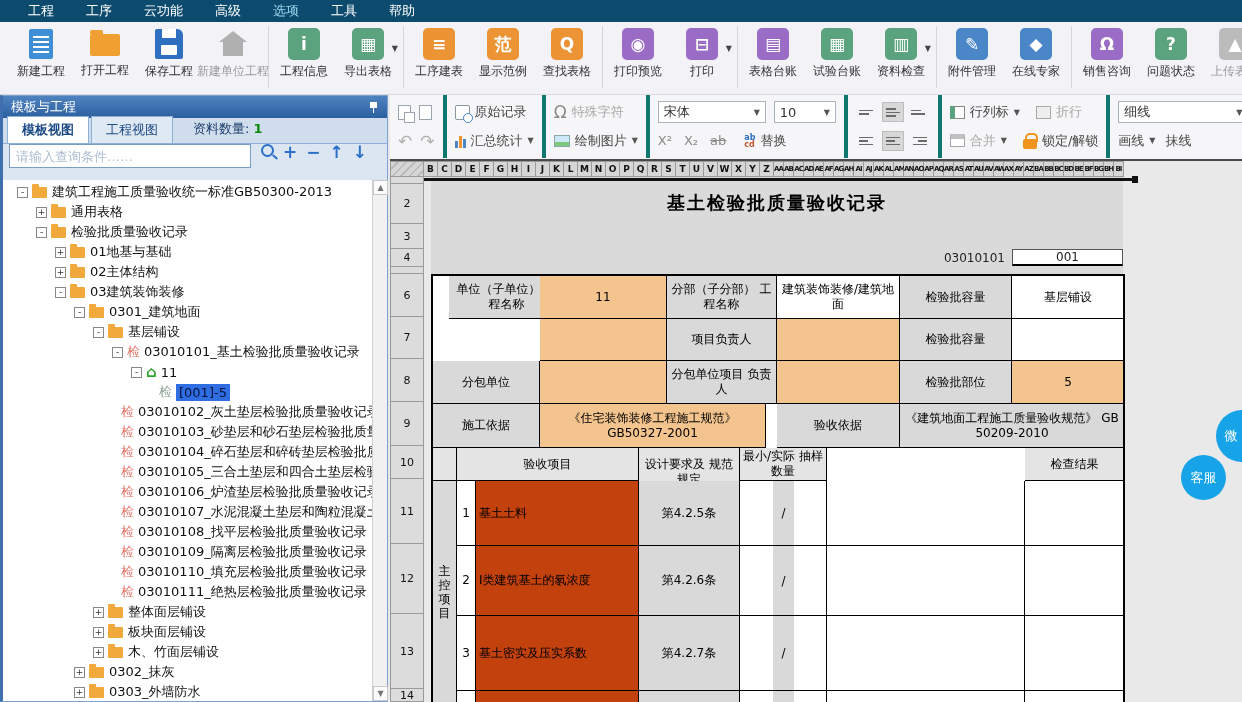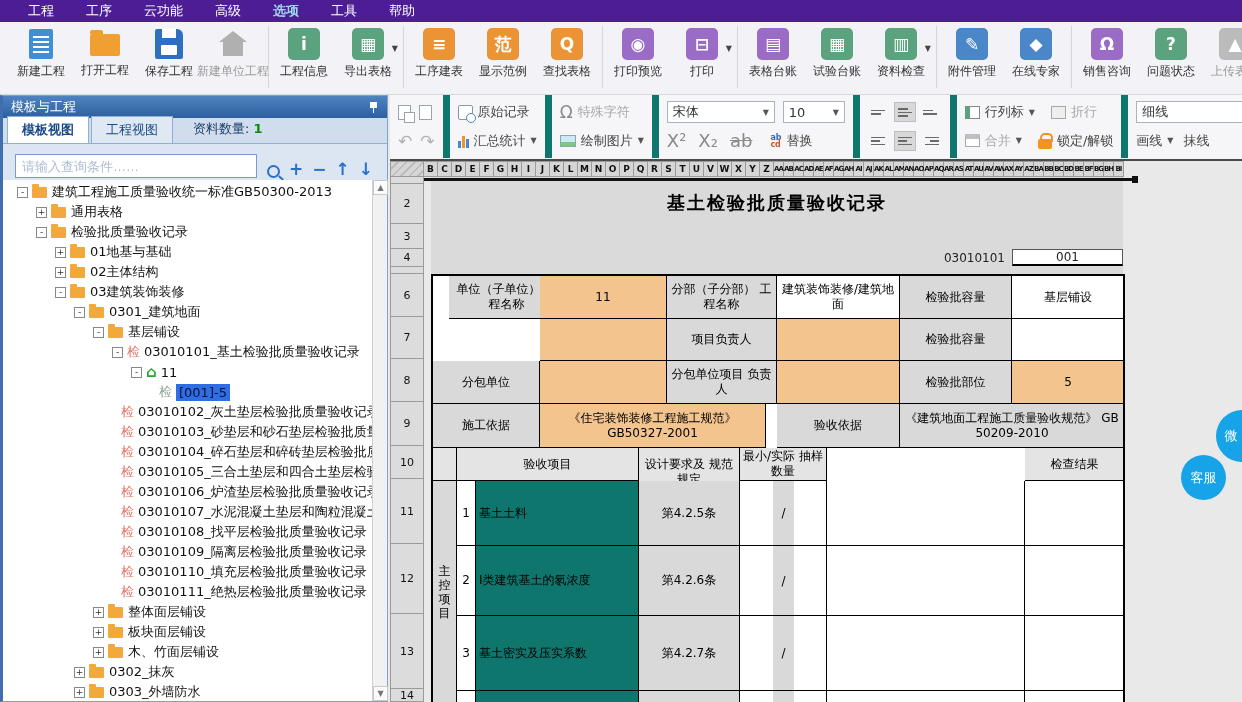--- a/index.html
+++ b/index.html
@@ -1,23 +1,23 @@
 <!DOCTYPE html>
 <html><head>
 <meta charset="utf-8">
 <style>
   * { margin:0; padding:0; box-sizing:border-box; }
   html,body { width:1242px; height:702px; overflow:hidden; background:#e9e9e9;
     font-family:"DejaVu Sans","Liberation Sans",sans-serif; font-size:12px; color:#222; }
 
   
-  #menubar { position:absolute; left:0; top:0; width:1242px; height:22px; background:#4c1d95;
+  #menubar { position:absolute; left:0; top:0; width:1242px; height:22px; background:#0c4a6e;
     display:flex; align-items:center; padding-left:12px; }
   .menu-item { color:#fff; font-size:13px; padding:2px 16px; cursor:default; }
-  .menu-item.hl { color:#9fd8ef;font-weight:bold; }
+  .menu-item.hl { color:#9fd8ef; }
 
   
   #toolbar { position:absolute; left:0; top:22px; width:1242px; height:73px; background:#f3f3f7;
     display:flex; align-items:flex-start; padding:4px 2px 0 6px; border-bottom:1px solid #d8d8dd; }
   .tb-group { display:flex; align-items:flex-start; padding:0 3px; border-right:1px solid #d5d5da; height:62px; }
   .tb-btn { width:64px; display:flex; flex-direction:column; align-items:center; position:relative; padding-top:2px; }
   .tb-btn .lab { font-size:12px; color:#333; margin-top:3px; white-space:nowrap; }
   .tb-btn.disabled .lab { color:#9a9a9a; }
   .tb-caret { position:absolute; right:2px; top:18px; font-size:8px; color:#444; }
   .badge { width:32px; height:32px; border-radius:5px; color:#fff; display:flex; align-items:center;
@@ -44,21 +44,21 @@
   .pin-icon { width:10px; height:12px; position:relative; }
   .pin-icon:before { content:""; position:absolute; left:1px; top:1px; width:7px; height:6px; background:#fff; }
   .pin-icon:after { content:""; position:absolute; left:4px; top:7px; width:1px; height:5px; background:#fff; }
   #lp-tabs { height:26px; display:flex; align-items:flex-end; padding-left:4px; background:#cfdded;
     border-bottom:1px solid #8fb0d6; }
   .lp-tab { padding:4px 14px; font-size:13px; color:#1c4a86; border:1px solid #8fb0d6; border-bottom:none;
     background:#dfe9f4; margin-right:2px; }
   .lp-tab.active { background:#fff; font-weight:bold; }
   #lp-count { margin-left:18px; padding-bottom:5px; font-size:13px; color:#20406e; }
   #lp-count b { color:#0a8a0a; margin-left:4px; }
-  #lp-search { height:34px; display:flex; align-items:flex-end; padding:0 6px; background:#dce6f2;margin-left:6px; }
+  #lp-search { height:34px; display:flex; align-items:flex-start; padding:0 6px; background:#dce6f2; }
   #search-input { width:242px; height:24px; border:1px solid #7a9cc6; padding:0 6px; font-size:13px; color:#333; }
   #search-input::placeholder { color:#aebdd2; }
   .s-act { color:#2a6fc9; font-size:17px; font-weight:bold; margin-left:9px; line-height:1; }
   .s-mag { width:13px; height:13px; border:2px solid #2a6fc9; border-radius:50%; position:relative; margin-left:10px; }
   .s-mag:after { content:""; position:absolute; left:9px; top:10px; width:6px; height:2px; background:#2a6fc9; transform:rotate(40deg); }
   #tree { position:absolute; left:0; top:84px; width:371px; bottom:0; background:#fff; overflow:hidden; padding-top:2px; }
   .tree-row { height:20px; display:flex; align-items:center; white-space:nowrap; font-size:13px; color:#111; }
   .exp { width:11px; height:11px; border:1px solid #888; background:#fff; font-size:9px; line-height:8px;
     text-align:center; color:#333; margin-right:4px; flex:none; }
   .t-folder { width:15px; height:11px; background:#f2a93b; border-radius:1px; position:relative; margin-right:5px; flex:none; }
@@ -70,39 +70,39 @@
   #tree-scroll { position:absolute; right:0; top:84px; width:15px; bottom:0; background:#f1f1f1; border-left:1px solid #d0d0d0; }
   .scr-btn { width:15px; height:15px; background:#fbfbfb; border:1px solid #c8c8c8; color:#777; font-size:8px;
     text-align:center; line-height:13px; }
   .scr-btn.bottom { position:absolute; bottom:0; }
 
   
   #right-panel { position:absolute; left:390px; top:95px; width:852px; height:607px; overflow:hidden; background:#e9e9e9; }
   #fmt-toolbar { position:absolute; left:0; top:0; width:852px; height:66px; background:#f6f6f8;
     border-bottom:2px solid #4a4a4a; display:flex; }
   .ft-group { display:flex; flex-direction:column; justify-content:space-around; padding:3px 8px;
-    border-right:7px solid #0f766e; height:63px; }
+    border-right:4px solid #0f766e; height:63px; }
   .ft-row { display:flex; align-items:center; gap:8px; height:26px; }
   .ft-item { display:flex; align-items:center; gap:5px; color:#444; font-size:13px; white-space:nowrap; }
   .ft-item.dis { color:#a8a8a8; }
   .ft-caret { font-size:8px; color:#555; }
   .mini-doc { width:13px; height:15px; border:1.5px solid #9aa4ae; background:#fff; position:relative; }
   .mini-doc.b:after { content:""; position:absolute; right:-5px; bottom:-4px; width:9px; height:9px;
     background:#fff; border:1.5px solid #9aa4ae; }
   .mini-clock { width:15px; height:15px; border:1.5px solid #8a96a2; background:#fff; border-radius:2px; position:relative; }
   .mini-clock:after { content:""; position:absolute; right:-4px; bottom:-4px; width:8px; height:8px;
     border:1.5px solid #4a86c8; border-radius:50%; background:#fff; }
   .ic-undo { color:#b0b0b0; font-size:17px; }
   .ic-chart { display:flex; align-items:flex-end; gap:1px; height:14px; }
   .ic-chart i { width:3px; background:#4a86c8; display:block; }
   .ic-pic { width:16px; height:12px; border:1px solid #8aa; background:linear-gradient(#cde9f8 55%,#7ec87e 55%); }
   .omega { font-size:17px; color:#8a8a8a; }
   .combo { border:1px solid #aab4be; background:#fff; height:22px; display:flex; align-items:center;
     justify-content:space-between; padding:0 5px; color:#333; font-size:13px; }
-  .fx { color:#8a8a8a; font-size:18px; }
+  .fx { color:#8a8a8a; font-size:13px; }
   .strike { text-decoration:line-through; }
   .al-btn { width:22px; height:20px; display:flex; flex-direction:column; justify-content:center; gap:2px; padding:3px; }
   .al-btn.on { background:#d8d8d8; border:1px solid #bdbdbd; }
   .al-btn i { height:1.5px; background:#6a6a6a; display:block; }
   .ic-grid { width:15px; height:13px; border:1.5px solid #888; border-left:5px solid #5ba37e; background:#fff; }
   .ic-wrap { width:15px; height:13px; border:1.5px solid #a8a8a8; background:#eee; }
   .ic-merge { width:15px; height:13px; border:1.5px solid #a8a8a8; border-top:5px solid #c0c0c0; background:#fff; }
   .ic-lock { width:14px; height:10px; background:#f0941e; border-radius:2px; position:relative; margin-top:6px; }
   .ic-lock:before { content:""; position:absolute; left:2px; top:-6px; width:9px; height:7px;
     border:2px solid #f0941e; border-bottom:none; border-radius:5px 5px 0 0; }
@@ -129,21 +129,21 @@
   #serial-box { position:absolute; right:0; top:0; width:111px; height:17px; background:#fff;
     border:1px solid #555; border-bottom:2px solid #000; text-align:center; font-size:12px; line-height:15px; }
   #grid { position:absolute; left:41px; top:113px; width:694px; height:428px; border:2px solid #000; border-bottom:none;
     background:#fff; overflow:hidden; }
   .cell { position:absolute; border-right:1px solid #000; border-bottom:1px solid #000; display:flex;
     align-items:center; justify-content:center; text-align:center; font-size:12px; line-height:15px;
     padding:1px 3px; color:#000; overflow:hidden; }
   .cell.lbl { background:#d9d9d9; }
   .cell.org { background:#f4c48e; }
   .cell.wht { background:#fff; }
-  .cell.grn { background:#0f766e; justify-content:flex-start; text-align:right; }
+  .cell.grn { background:#c2410c; justify-content:flex-start; text-align:right; }
   .cell.hdr { background:#e4e4e4; }
   .vtext { word-break:break-all; line-height:14px; width:16px; padding:0; }
   .gband { position:absolute; background:#d9d9d9; }
   
   .float-c { position:absolute; border-radius:50%; background:#17a3e8; color:#fff; display:flex;
     align-items:center; justify-content:center; font-size:13px; }
 </style>
 </head>
 <body>
 

